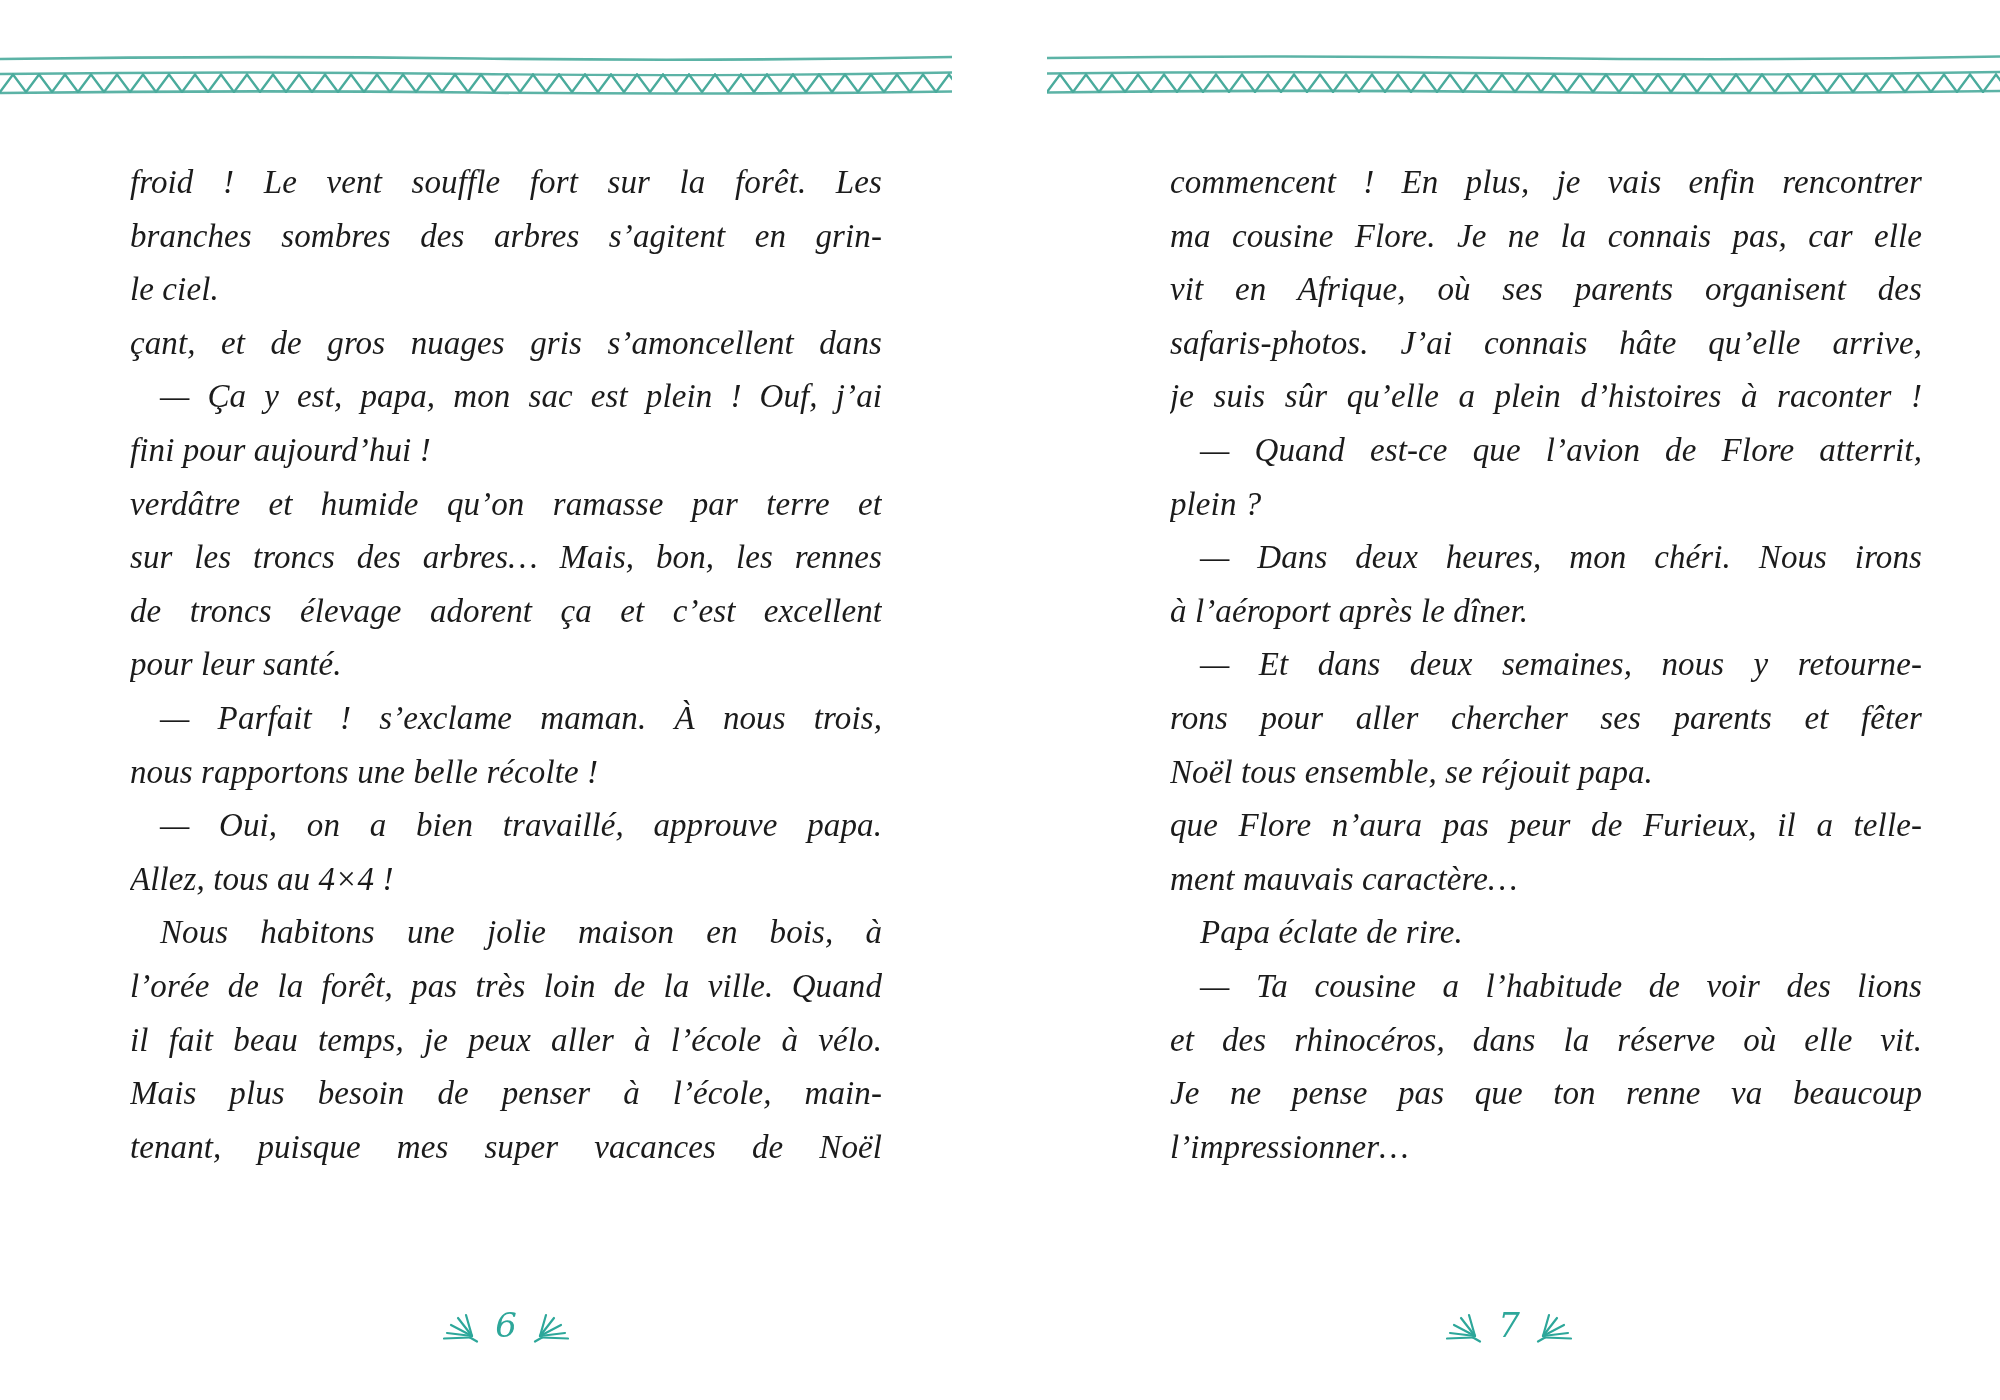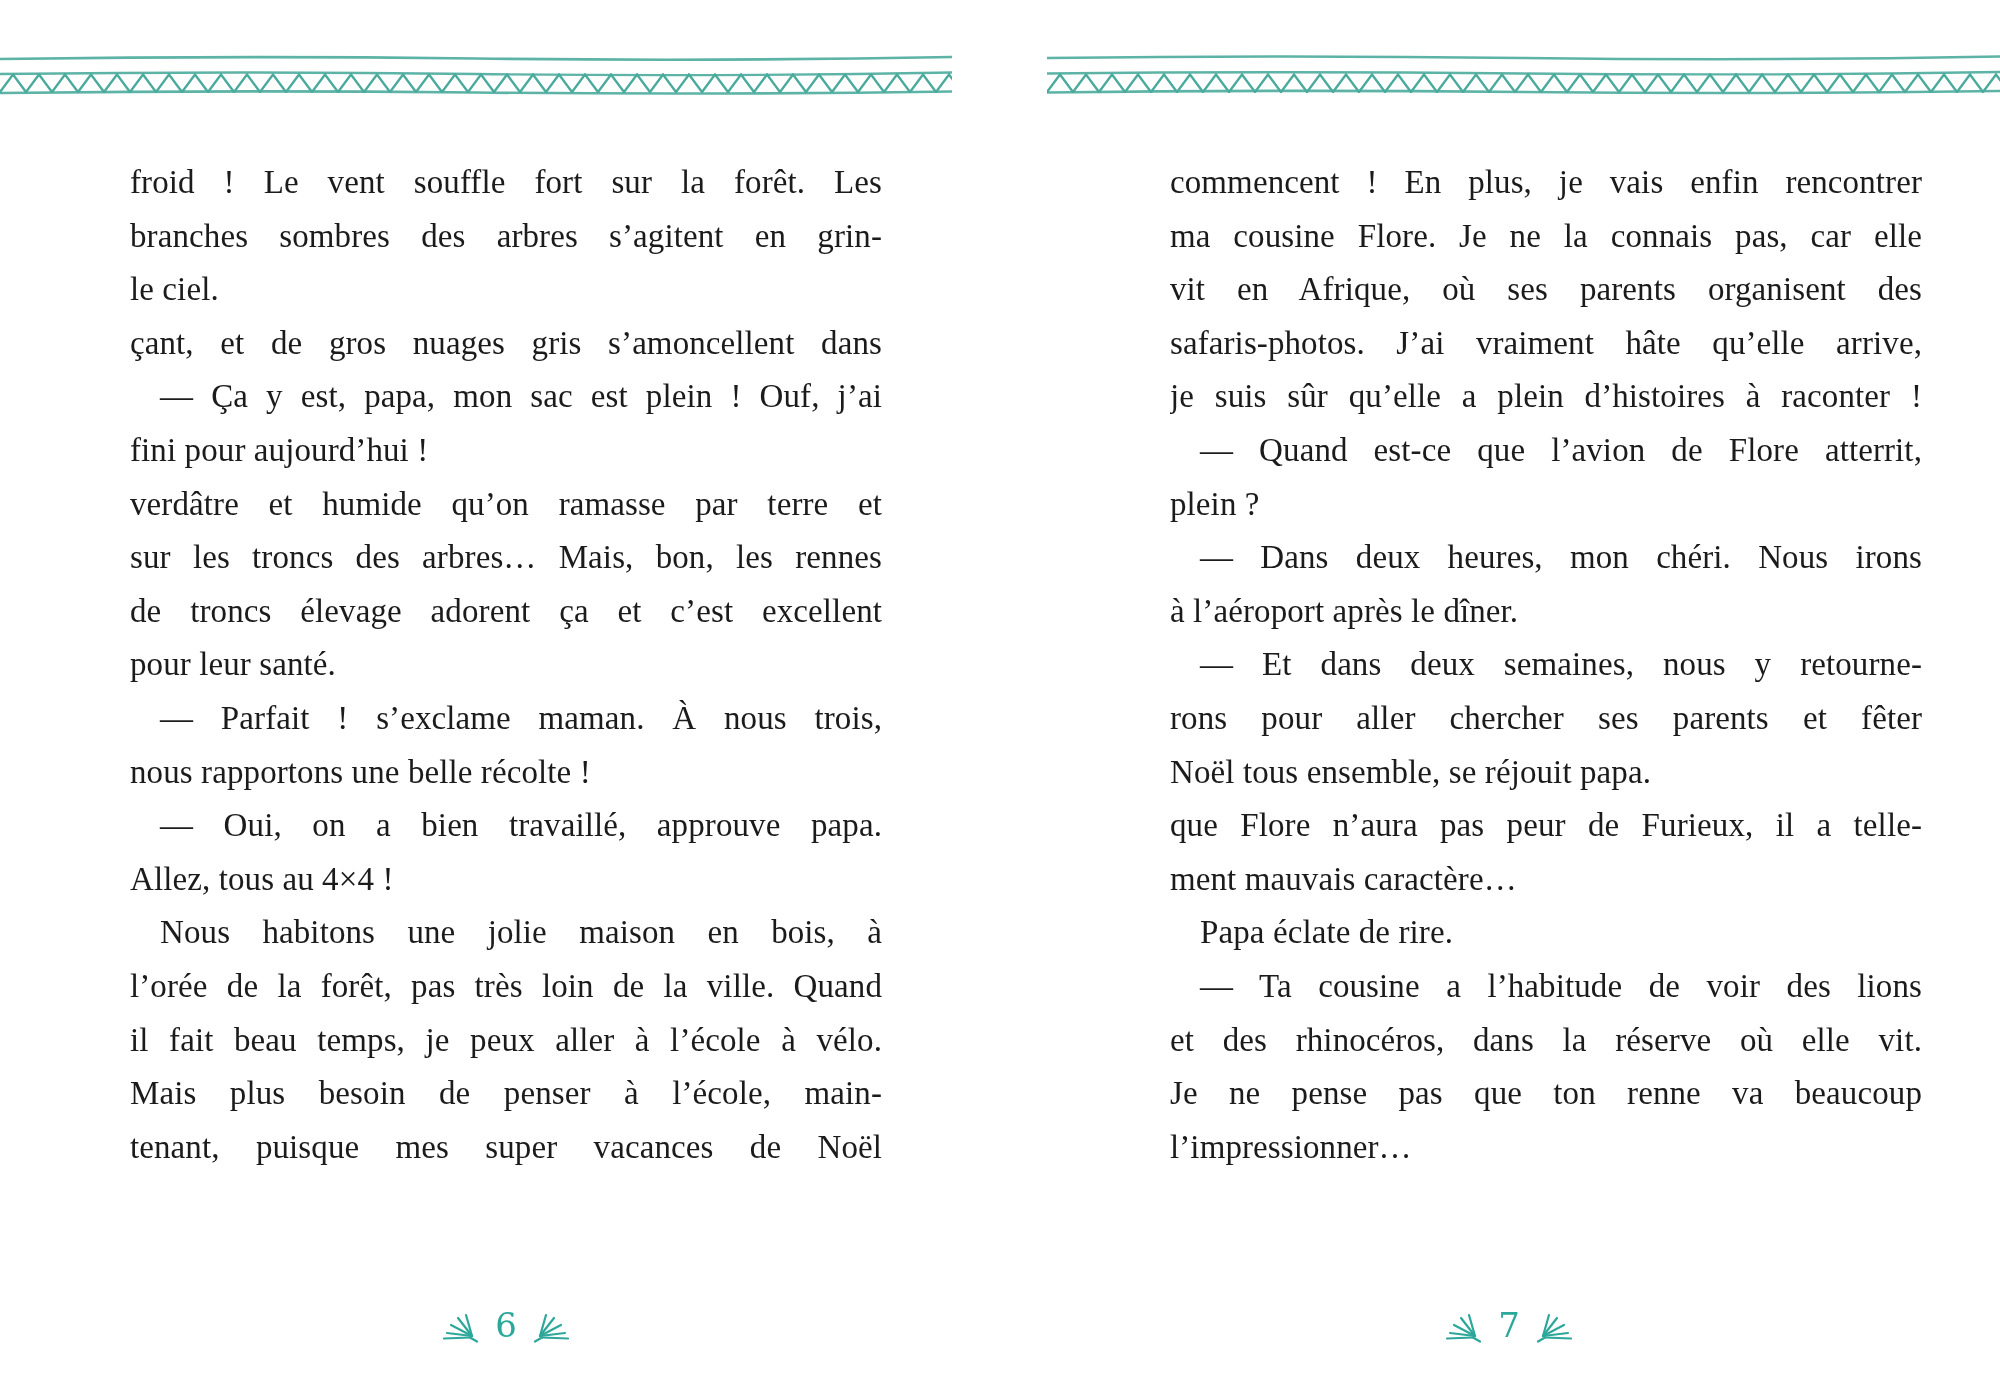--- a/index.html
+++ b/index.html
@@ -8,20 +8,21 @@
     background: #ffffff;
   }
   .spread {
     position: relative;
     width: 2000px;
     height: 1400px;
     background: #ffffff;
     font-family: "Liberation Serif", serif;
     color: #1b1b1b;
     overflow: hidden;
+    font-style: italic;
   }
   .border-svg {
     position: absolute;
     top: 0;
     height: 110px;
     display: block;
   }
   .border-left  { left: 0; }
   .border-right { left: 1047px; }
 
@@ -119,21 +120,21 @@
       <div class="line j">l’orée de la forêt, pas très loin de la ville. Quand</div>
       <div class="line j">il fait beau temps, je peux aller à l’école à vélo.</div>
       <div class="line j">Mais plus besoin de penser à l’école, main-</div>
       <div class="line j">tenant, puisque mes super vacances de Noël</div>
     </div>
 
   <div class="text-column col-right">
       <div class="line j">commencent ! En plus, je vais enfin rencontrer</div>
       <div class="line j">ma cousine Flore. Je ne la connais pas, car elle</div>
       <div class="line j">vit en Afrique, où ses parents organisent des</div>
-      <div class="line j">safaris-photos. J’ai vraiment hâte qu’elle arrive,</div>
+      <div class="line j">safaris-photos. J’ai connais hâte qu’elle arrive,</div>
       <div class="line j">je suis sûr qu’elle a plein d’histoires à raconter !</div>
       <div class="line j in">— Quand est-ce que l’avion de Flore atterrit,</div>
       <div class="line">plein ?</div>
       <div class="line j in">— Dans deux heures, mon chéri. Nous irons</div>
       <div class="line">à l’aéroport après le dîner.</div>
       <div class="line j in">— Et dans deux semaines, nous y retourne-</div>
       <div class="line j">rons pour aller chercher ses parents et fêter</div>
       <div class="line">Noël tous ensemble, se réjouit papa.</div>
       <div class="line j">que Flore n’aura pas peur de Furieux, il a telle-</div>
       <div class="line">ment mauvais caractère…</div>

